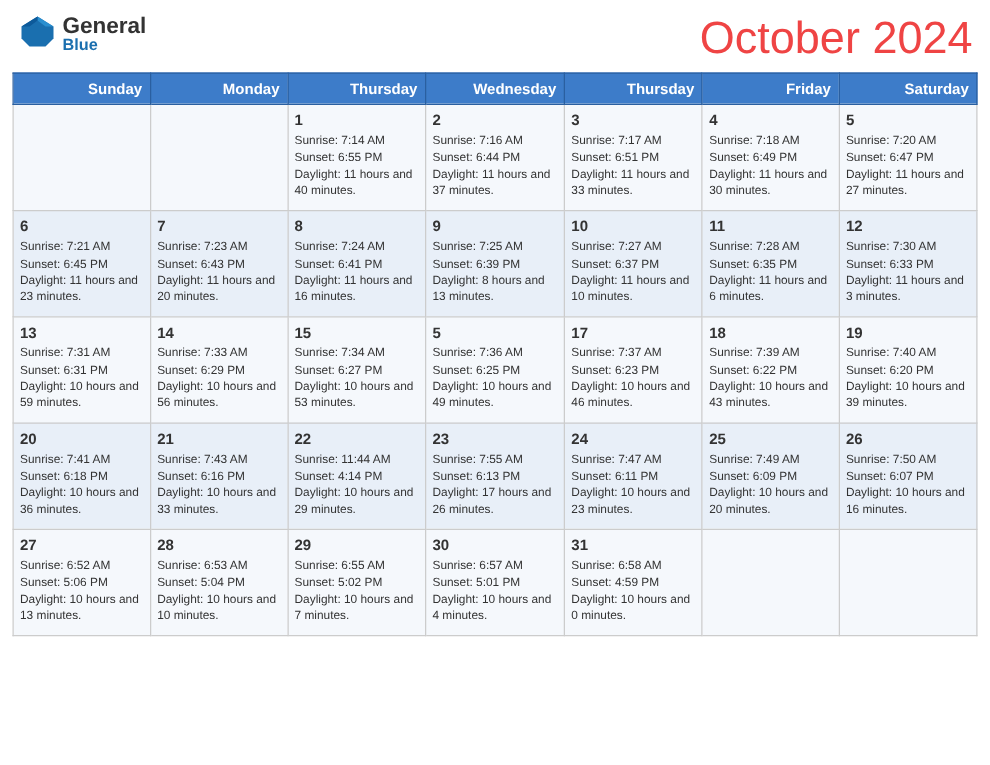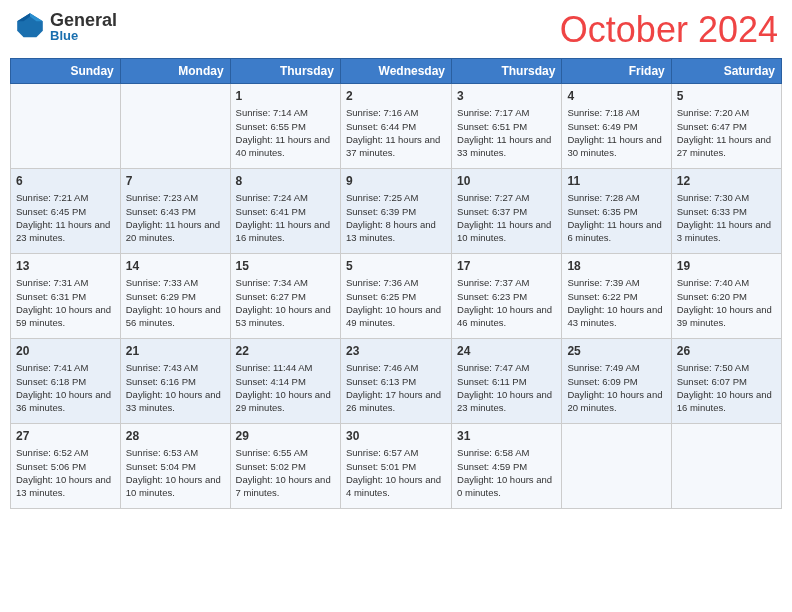--- a/index.html
+++ b/index.html
@@ -264,21 +264,21 @@
           <div>Daylight: 10 hours and 33 minutes.</div>
         </td>
         <td>
           <span class="day-number">22</span>
           <div>Sunrise: 11:44 AM</div>
           <div>Sunset: 4:14 PM</div>
           <div>Daylight: 10 hours and 29 minutes.</div>
         </td>
         <td>
           <span class="day-number">23</span>
-          <div>Sunrise: 7:46 AM</div>
+          <div>Sunrise: 7:55 AM</div>
           <div>Sunset: 6:13 PM</div>
           <div>Daylight: 17 hours and 26 minutes.</div>
         </td>
         <td>
           <span class="day-number">24</span>
           <div>Sunrise: 7:47 AM</div>
           <div>Sunset: 6:11 PM</div>
           <div>Daylight: 10 hours and 23 minutes.</div>
         </td>
         <td>

